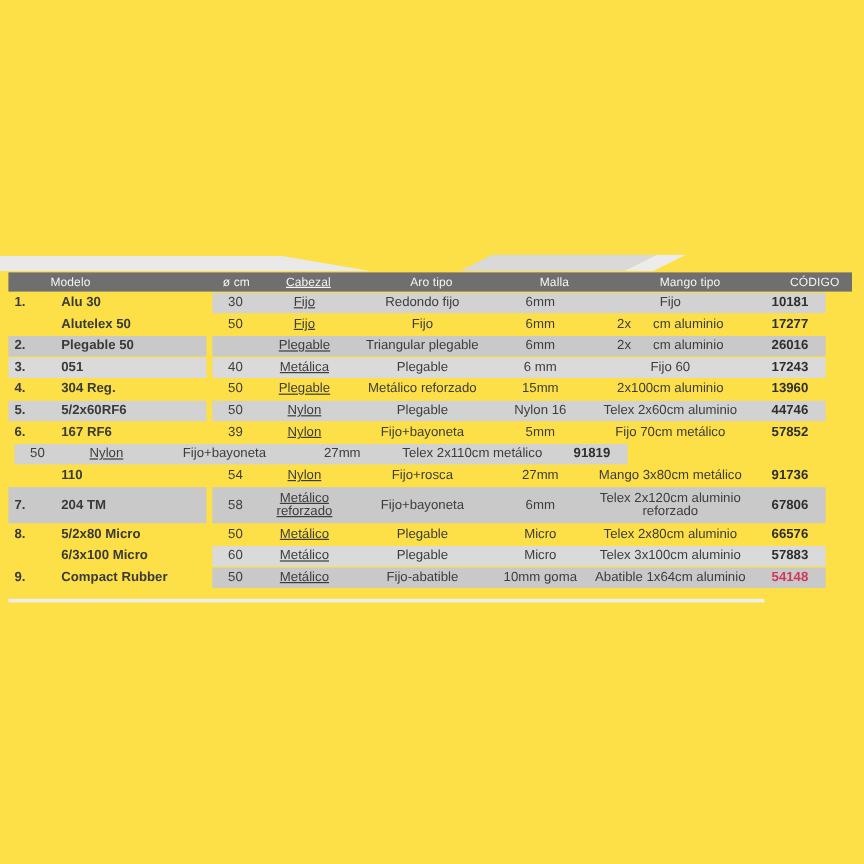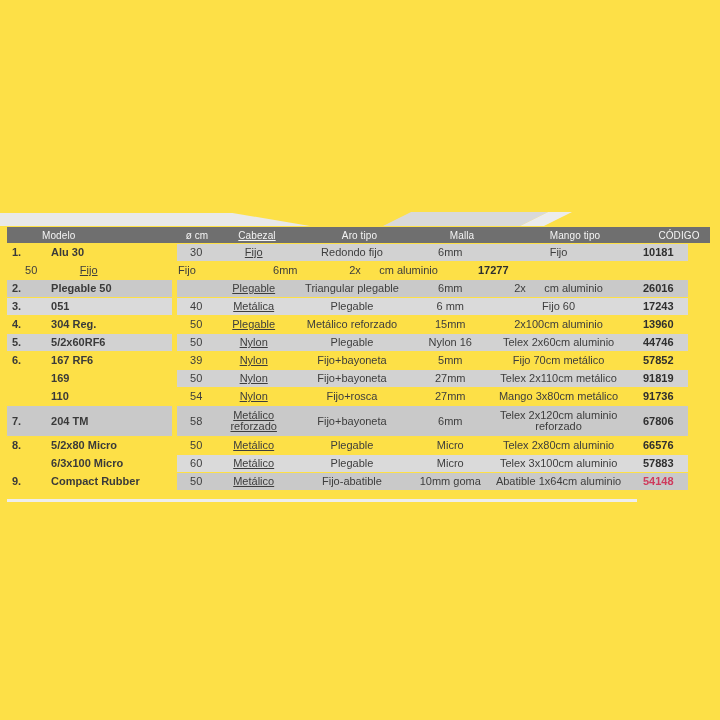--- a/index.html
+++ b/index.html
@@ -76,20 +76,24 @@
         <div class="cell w-diam">30</div>
         <div class="cell w-cabezal">Fijo</div>
         <div class="cell w-aro">Redondo fijo</div>
         <div class="cell w-malla">6mm</div>
         <div class="cell w-mango">Fijo</div>
         <div class="cell w-codigo cell-codigo">10181</div>
       </div>
     </div>
 
     <div class="row">
+      <div class="seg-left">
+        <div class="cell cell-num"></div>
+        <div class="cell cell-modelo">Alutelex 50</div>
+      </div>
       <div class="seg-gap"></div>
       <div class="seg-right">
         <div class="cell w-diam">50</div>
         <div class="cell w-cabezal">Fijo</div>
         <div class="cell w-aro">Fijo</div>
         <div class="cell w-malla">6mm</div>
         <div class="cell w-mango">2x&nbsp;&nbsp;&nbsp;&nbsp;&nbsp;&nbsp;cm aluminio</div>
         <div class="cell w-codigo cell-codigo">17277</div>
       </div>
     </div>
@@ -168,24 +172,20 @@
         <div class="cell w-diam">39</div>
         <div class="cell w-cabezal">Nylon</div>
         <div class="cell w-aro">Fijo+bayoneta</div>
         <div class="cell w-malla">5mm</div>
         <div class="cell w-mango">Fijo 70cm metálico</div>
         <div class="cell w-codigo cell-codigo">57852</div>
       </div>
     </div>
 
     <div class="row">
-      <div class="seg-left">
-        <div class="cell cell-num"></div>
-        <div class="cell cell-modelo">169</div>
-      </div>
       <div class="seg-gap"></div>
       <div class="seg-right" style="background: rgb(210, 210, 210);">
         <div class="cell w-diam">50</div>
         <div class="cell w-cabezal">Nylon</div>
         <div class="cell w-aro">Fijo+bayoneta</div>
         <div class="cell w-malla">27mm</div>
         <div class="cell w-mango">Telex 2x110cm metálico</div>
         <div class="cell w-codigo cell-codigo">91819</div>
       </div>
     </div>

